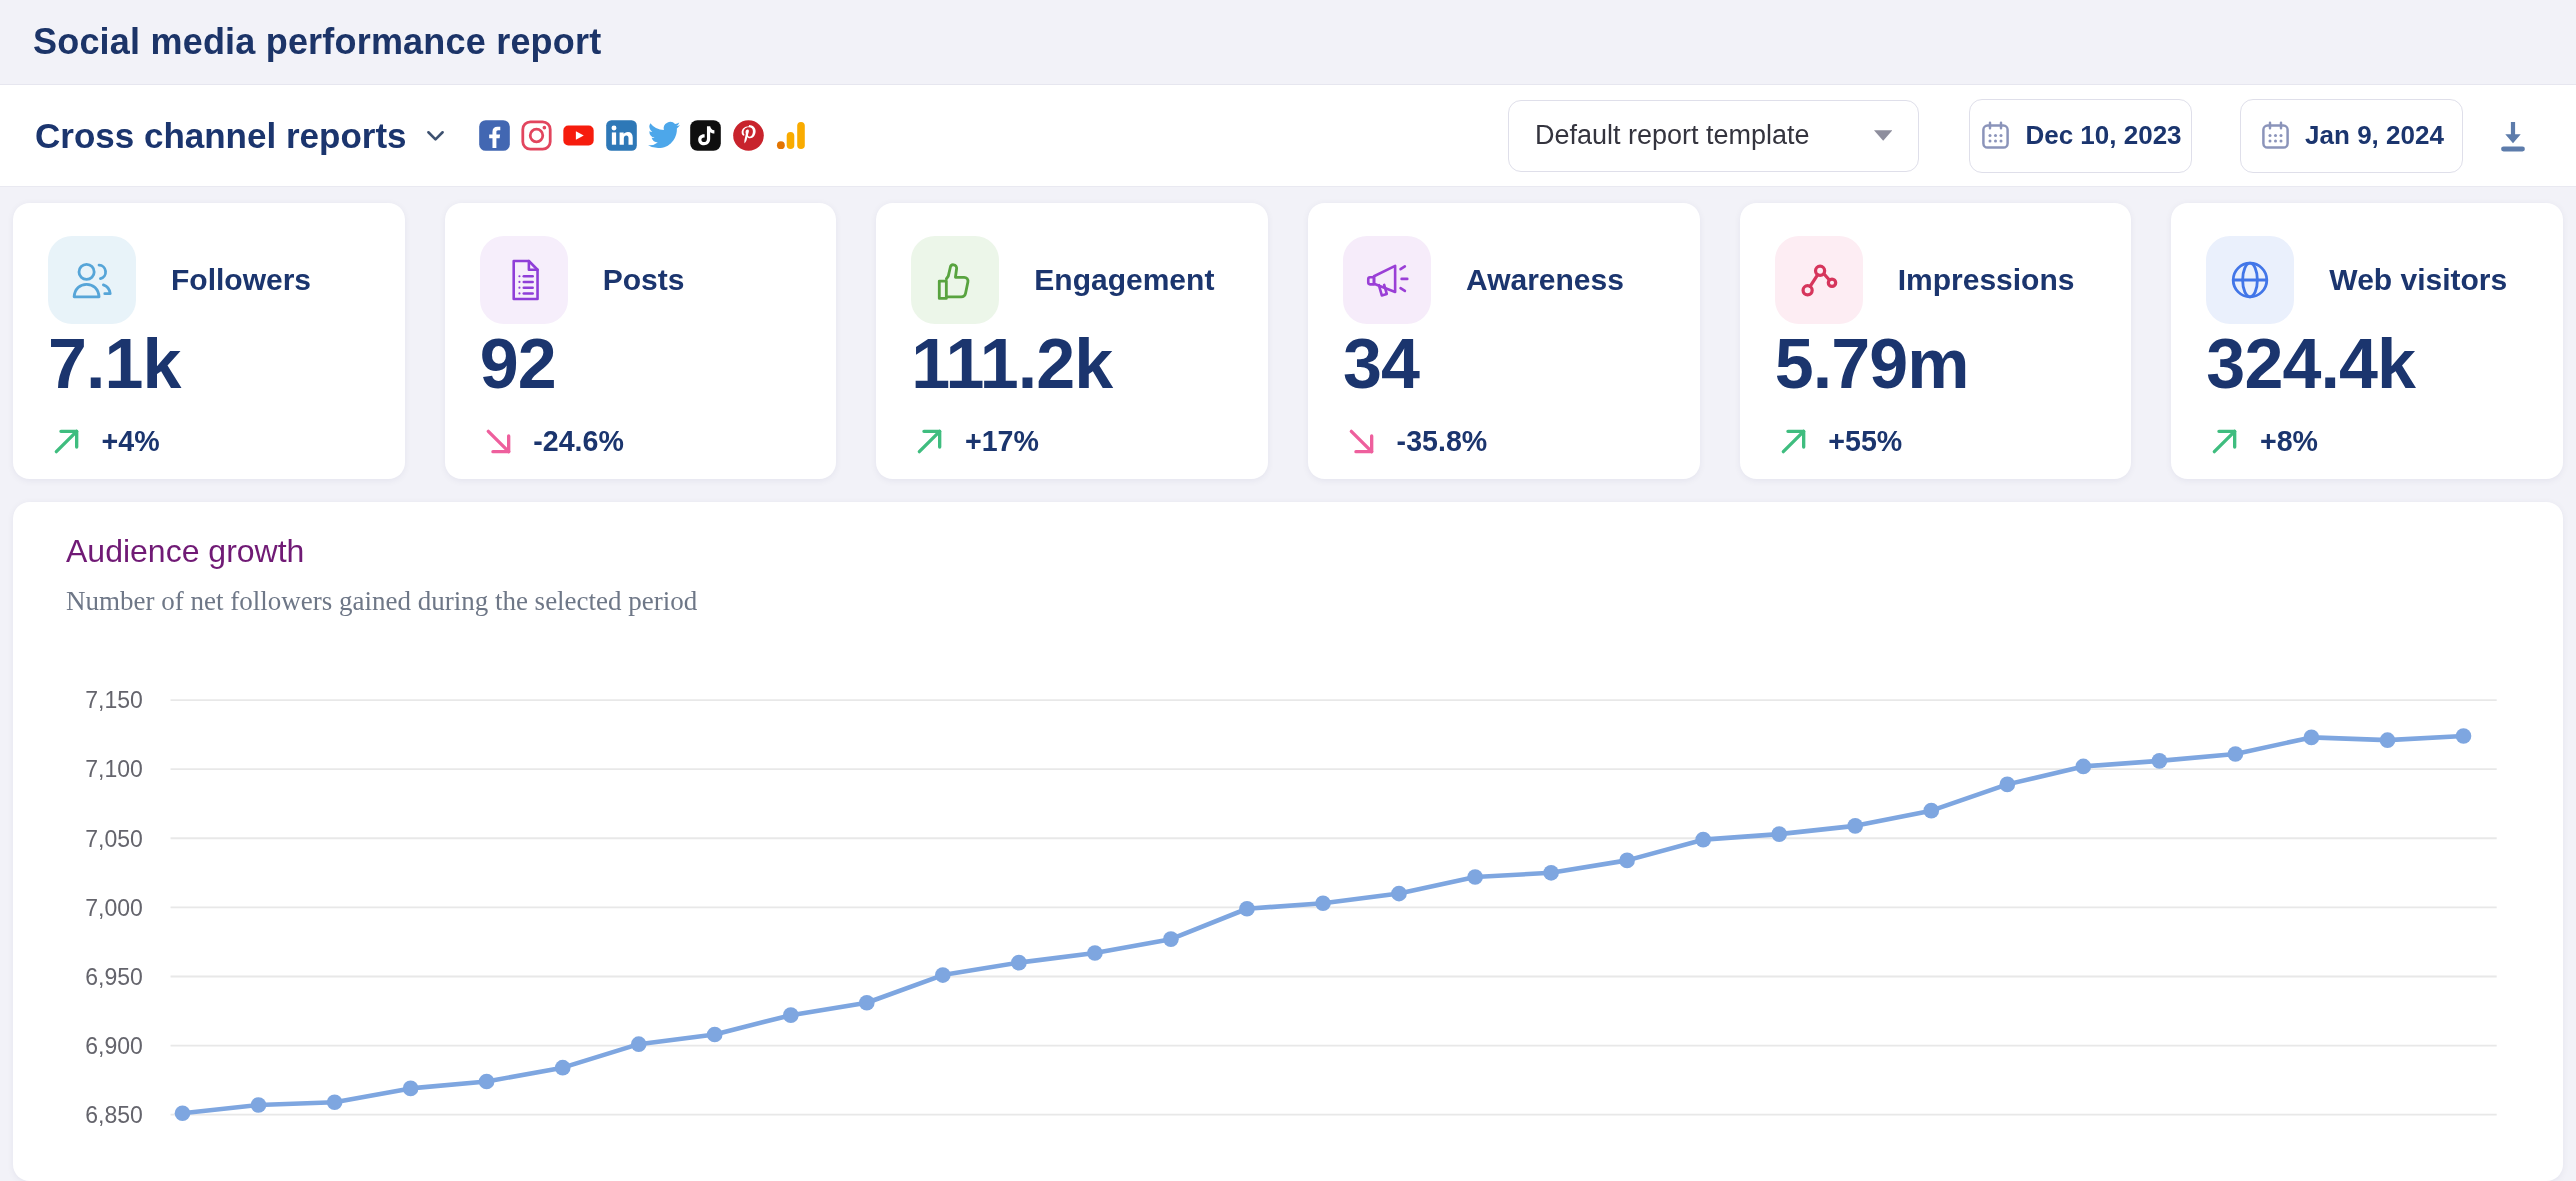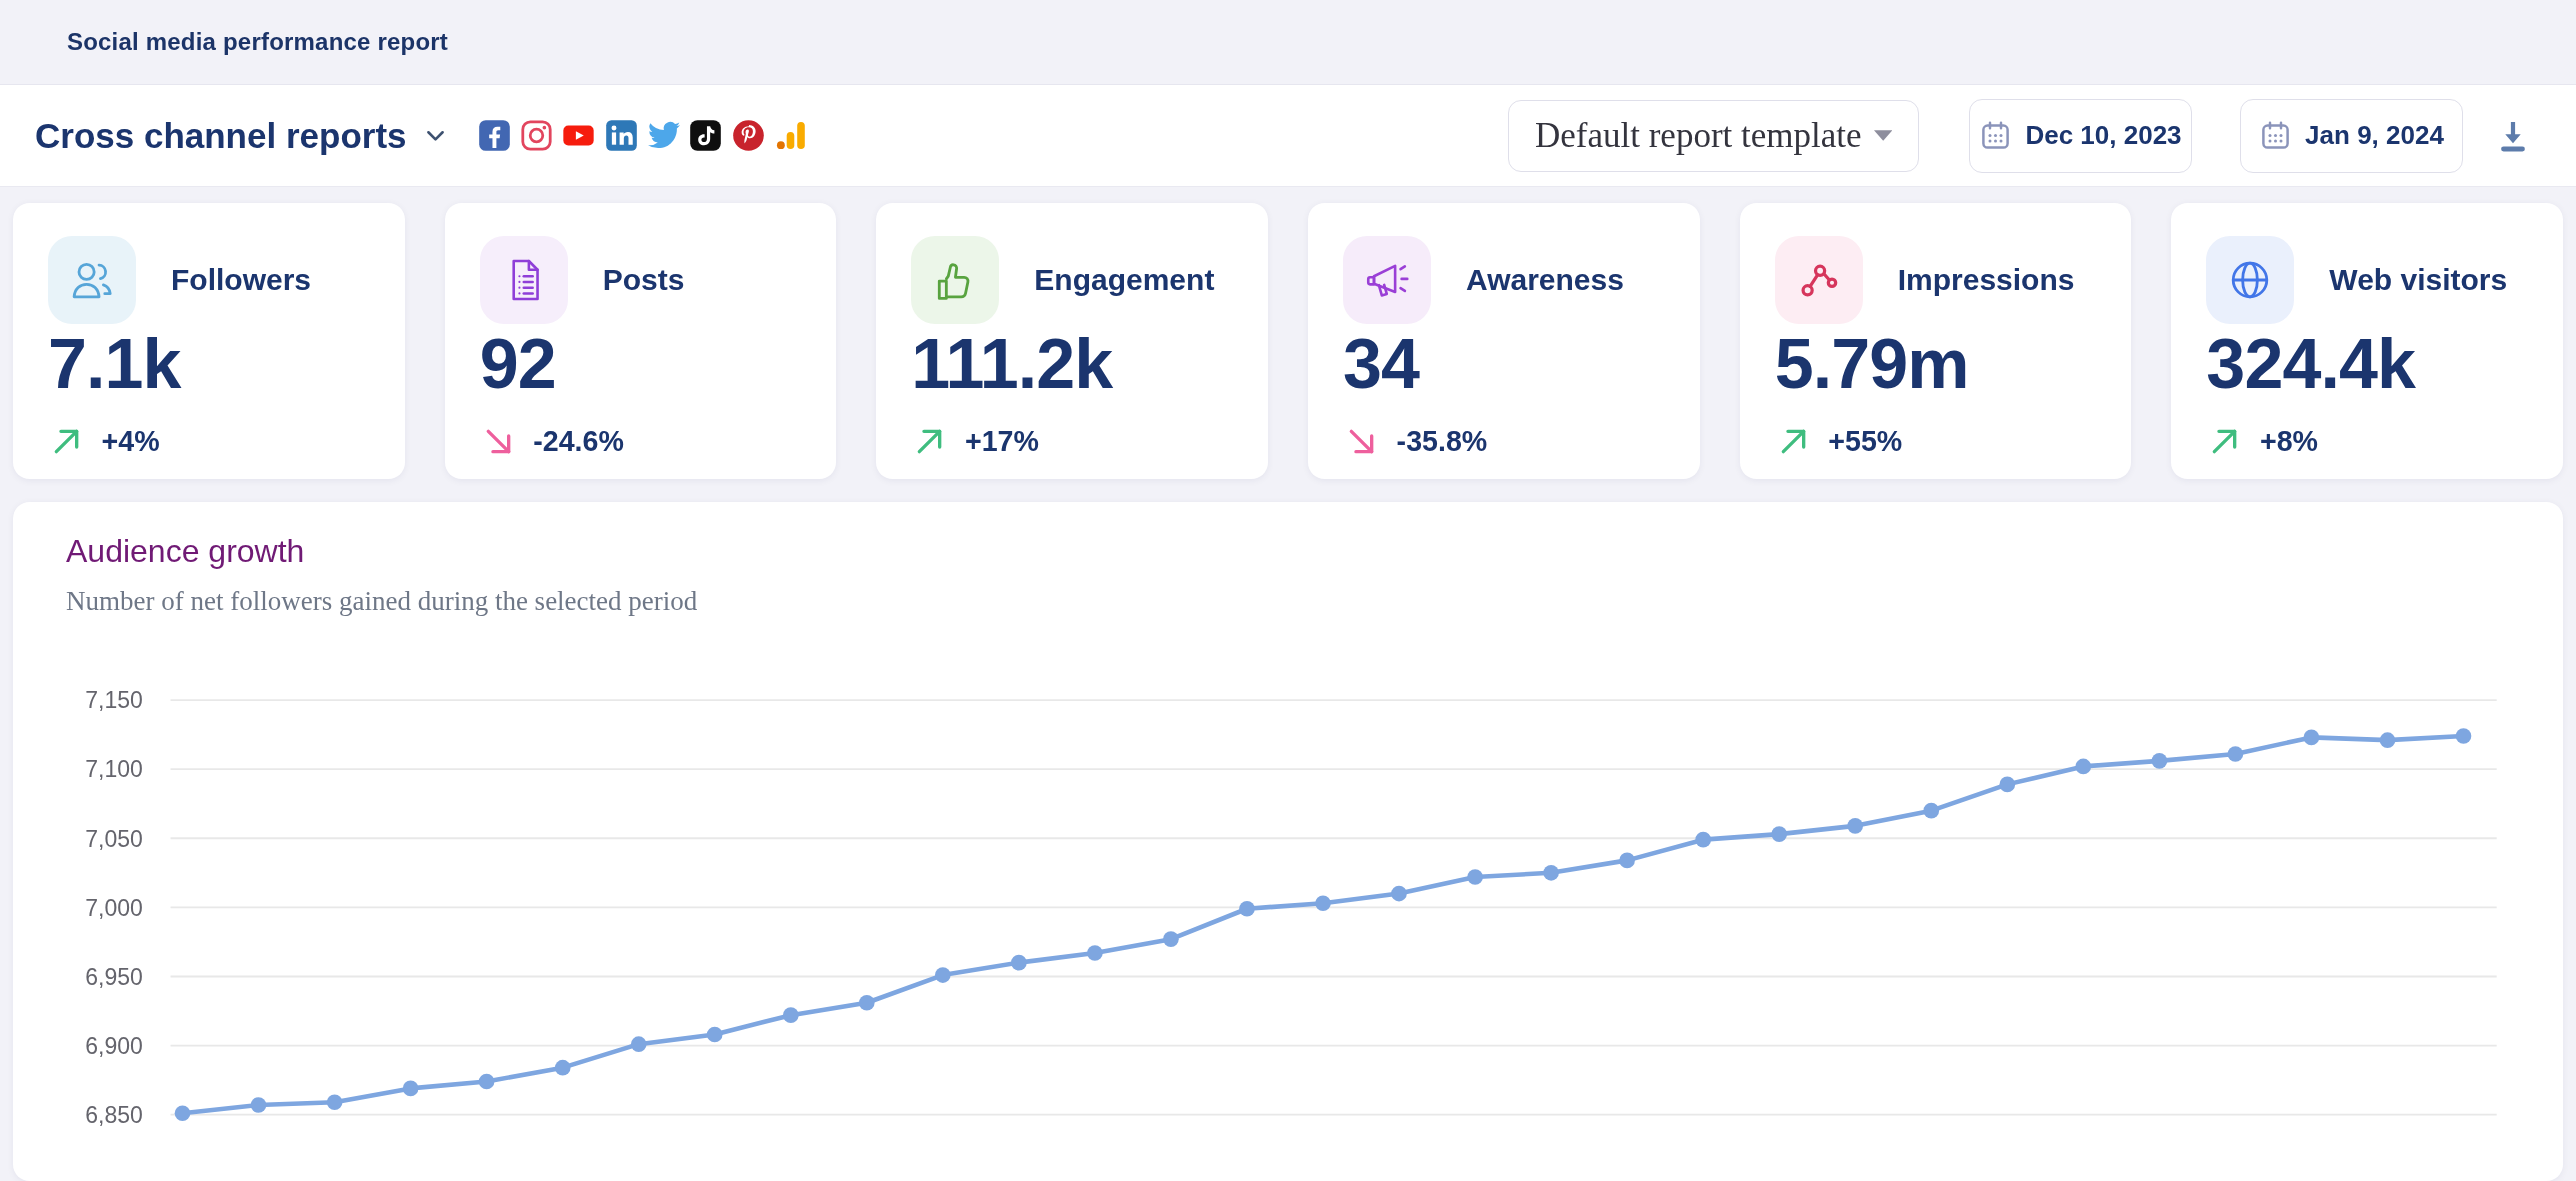--- a/index.html
+++ b/index.html
@@ -2,35 +2,35 @@
 <html style="font-size:14.7px"><head>
 <meta charset="utf-8">
 <style>
   html,body{margin:0;padding:0;background:#f2f2f8;}
   .page{position:relative;width:2576px;height:1181px;overflow:hidden;
         background:#f2f2f8;font-family:"Liberation Sans",sans-serif;}
 
   
   .app-header{height:85px;display:flex;align-items:center;padding:0 33px;
               box-sizing:border-box;background:#f2f2f8;border-bottom:0.9px solid #e6e6ef;}
-  .app-title{font-size:24px;font-weight:600;color:#1c3468;letter-spacing:0.2px;margin-left:34px;}
+  .app-title{font-size:36px;font-weight:600;color:#1c3468;letter-spacing:0.2px;}
 
   
   .toolbar{height:102px;background:#fff;border-bottom:0.9px solid #e9e9f1;
            display:flex;align-items:center;padding:0 37px 0 35px;box-sizing:border-box;}
   .report-dropdown{display:flex;align-items:center;gap:13px;cursor:pointer;justify-content:space-between;}
   .report-dropdown .rlabel{font-size:35px;font-weight:700;color:#1b356e;}
   .chev{width:31px;height:31px;display:block;}
   .channels{display:flex;align-items:center;gap:7.4px;margin-left:26px;}
   .channel{width:35px;height:35px;display:inline-flex;}
   .channel svg{width:35px;height:35px;display:block;}
   .toolbar-right{margin-left:auto;display:flex;align-items:center;}
   .select-box{width:411px;height:72px;border:0.9px solid #dfdfea;border-radius:13px;
               background:#fff;display:flex;align-items:center;padding:0 26px;
-              box-sizing:border-box;font-size:35px;color:#34343e;cursor:pointer;font-family:Liberation Serif, serif;}
+              box-sizing:border-box;font-size:27px;color:#34343e;cursor:pointer;}
   .select-box .caret{margin-left:auto;width:18.4px;height:11px;}
   .date-box{width:221px;height:72px;border:0.9px solid #dfdfea;border-radius:13px;
             background:#fff;display:flex;align-items:center;justify-content:center;
             gap:13px;font-size:26px;font-weight:600;color:#1b356e;cursor:pointer;}
   .date-box svg{width:33px;height:33px;}
   .gap54{margin-left:50px;} .gap52{margin-left:48px;}
   .download-btn{margin-left:24px;width:52px;height:52px;display:flex;align-items:center;
                 justify-content:center;background:none;border:none;cursor:pointer;padding:0;}
   .download-btn svg{width:42px;height:42px;}
 

